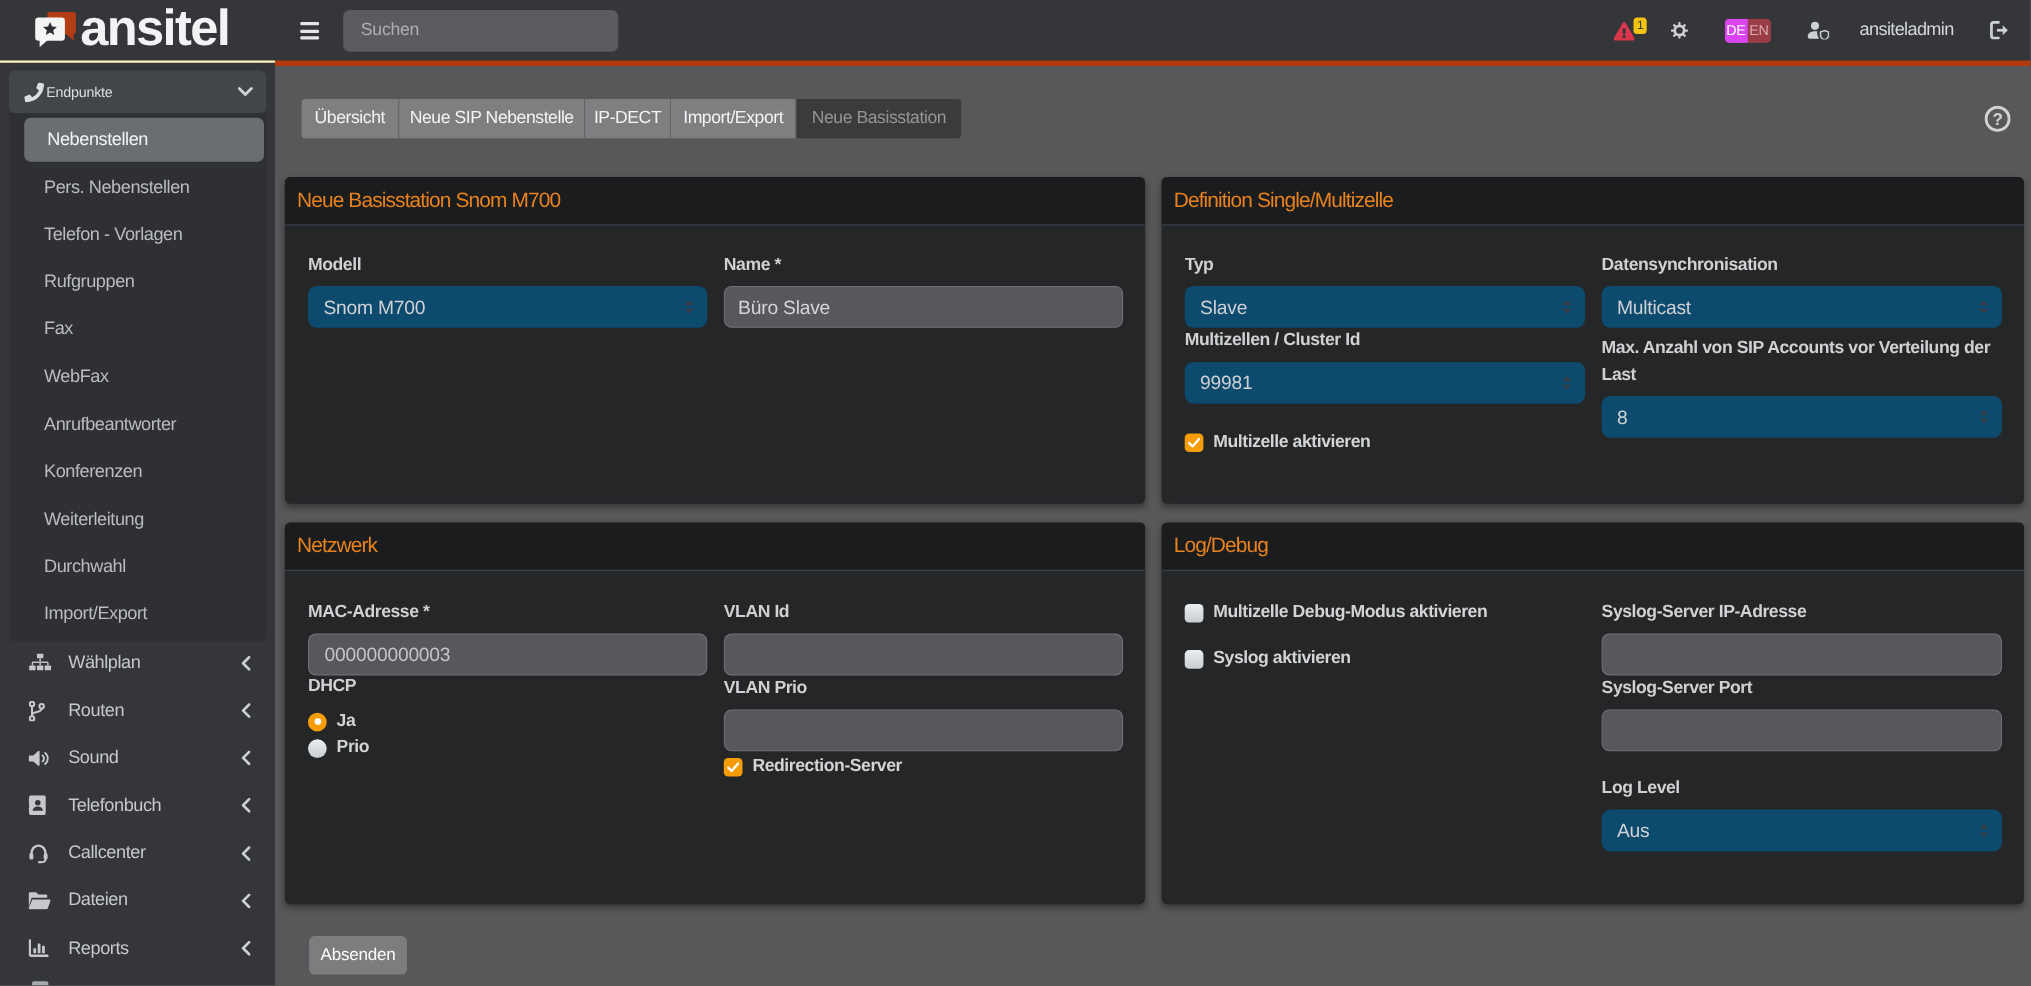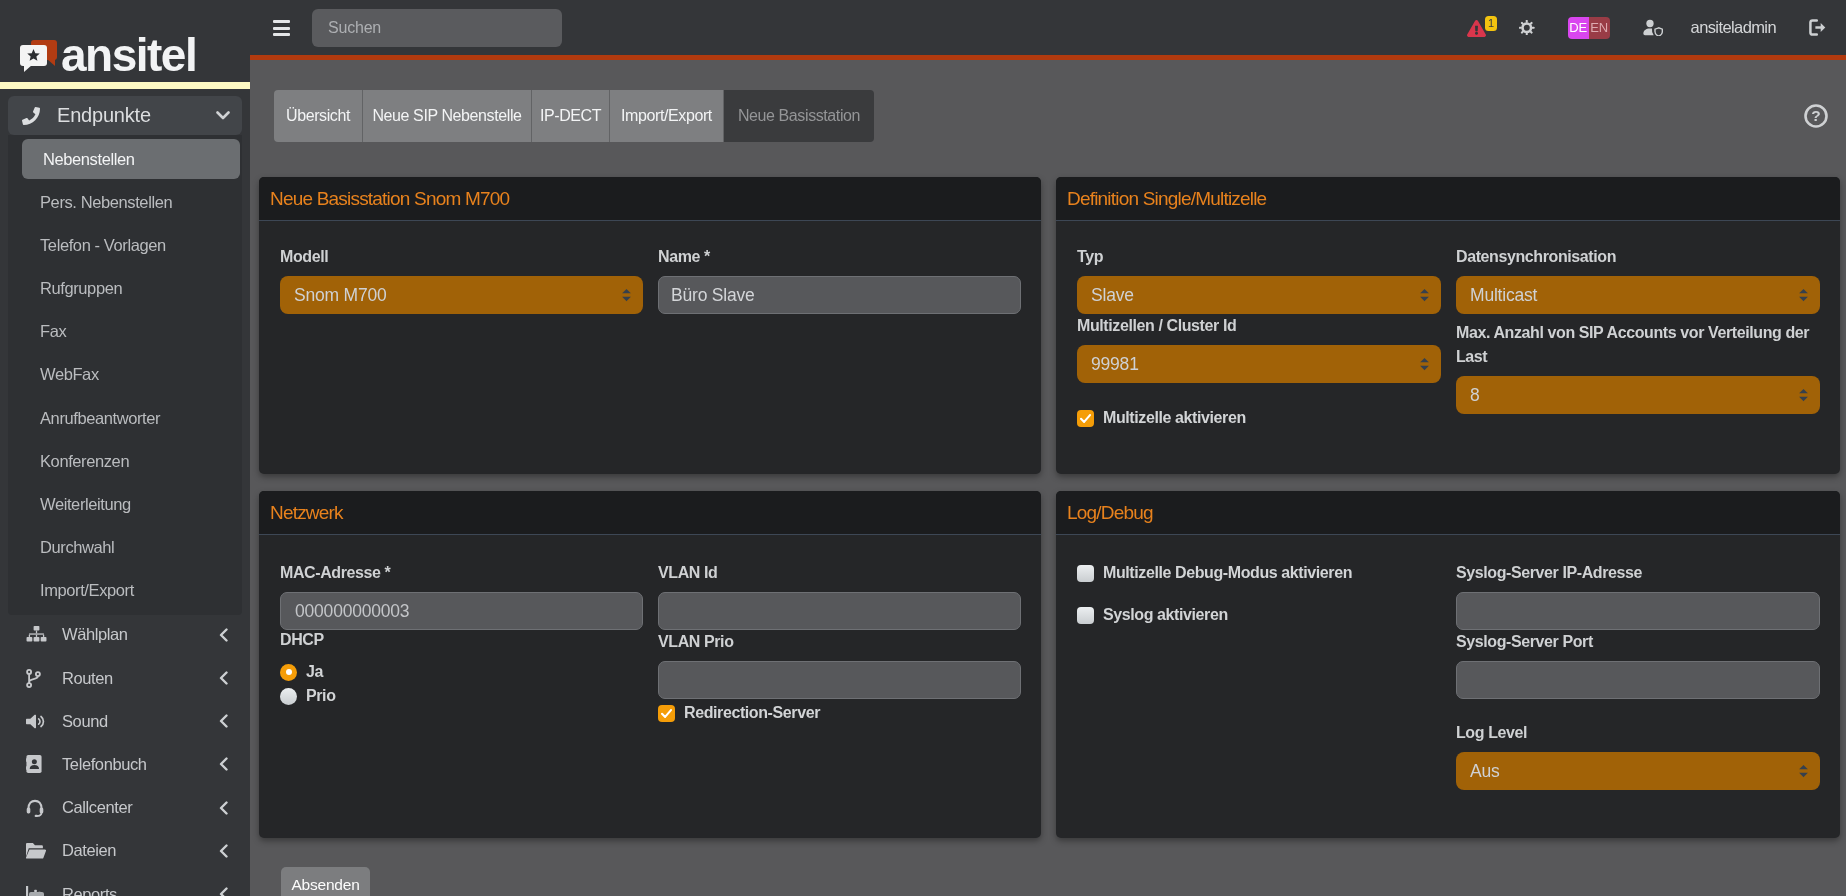--- a/index.html
+++ b/index.html
@@ -11,23 +11,22 @@
     color:#d2d4d6;
     letter-spacing:-0.2px;
     position:relative;
   }
   
   .sidebar {
     position:absolute; left:0; top:0; width:250px; height:896px;
     background:#343639; z-index:5;
   }
   .logo-area {
-    height:57px; display:flex; align-items:center; padding-left:19px;
-    border-bottom:7px solid #fef9c3;
-    margin-top:32px;
+    height:57px; display:flex; align-items:center; padding-left:31px;
+    border-bottom:2px solid #fef9c3;
   }
   .logo-bubbles { position:relative; width:40px; height:38px; flex:0 0 auto; }
   .bubble-back {
     position:absolute; left:12px; top:2px; width:26px; height:20px;
     background:#b23c13; border-radius:3px;
   }
   .bubble-back:after {
     content:""; position:absolute; right:2px; bottom:-6px;
     border-left:8px solid transparent; border-top:7px solid #b23c13;
   }
@@ -38,21 +37,21 @@
   .bubble-front:after {
     content:""; position:absolute; left:4px; bottom:-6px;
     border-right:8px solid transparent; border-top:7px solid #f4f4f4;
   }
   .logo-text { font-size:46px; font-weight:700; color:#f2f3f4; letter-spacing:-1.5px; line-height:1; margin-left:2px; margin-top:-5px; }
   .side-nav { padding:7px 8px 0 8px; }
   .nav-header-item {
     height:39px; background:#424549; border-radius:6px;
     display:flex; align-items:center; padding:0 12px 0 14px; cursor:pointer;
   }
-  .nav-header-item .nav-label { margin-left:17px; font-size:20px; color:#dcdee0; }
+  .nav-header-item .nav-label { margin-left:2px; font-size:13px; color:#dcdee0; }
   .nav-header-item .spacer, .nav-item .spacer { flex:1; }
   .submenu {
     background:#2e3033; margin:0 0 0 0; padding:4px 2px 4px 14px; border-radius:0 0 4px 4px;
   }
   .submenu-item {
     height:40px; margin-bottom:3.2px; border-radius:6px;
     display:flex; align-items:center; padding-left:18px;
     font-size:16.5px; color:#babcbf; cursor:pointer; letter-spacing:-0.4px;
   }
   .submenu-item:last-child { margin-bottom:0; }
@@ -92,21 +91,21 @@
   .lang-de { background:#d946ef; color:#ffffff; }
   .lang-en { background:#993c46; color:#ddaab0; }
   .user-wrap { display:flex; align-items:center; margin-left:33px; cursor:pointer; }
   .user-name { margin-left:28px; font-size:16.5px; letter-spacing:-0.6px; color:#d4d6d8; }
   .signout-btn { margin-left:33px; cursor:pointer; display:flex; }
   
   .content { position:absolute; left:250px; top:60px; right:0; bottom:0; padding:30px 6px 0 9px; }
   .tab-row { display:flex; align-items:center; justify-content:space-between; margin:0 0 35px 15px; }
   .tab-group { display:flex; border-radius:4px; overflow:hidden; }
   .tab {
-    height:52px; display:flex; align-items:center; justify-content:center;
+    height:36px; display:flex; align-items:center; justify-content:center;
     background:#7e7f81; color:#f3f4f5; font-size:16px; cursor:pointer;
     border-right:1px solid #626365; letter-spacing:-0.4px;
   }
   .tab:last-child { border-right:none; }
   .tab.active { background:#3a3b3d; color:#949597; }
   .help-btn { width:24px; height:24px; margin-right:12px; cursor:pointer; }
   .panel-row { display:grid; grid-template-columns:782px 784px; column-gap:15px; }
   .row1 { height:297px; margin-bottom:17px; }
   .row2 { height:347px; }
   .card {
@@ -125,21 +124,21 @@
   .form-label {
     display:block; font-size:16px; font-weight:700; color:#cfd1d3;
     margin-bottom:7px; line-height:24px; letter-spacing:-0.4px;
   }
   .text-input {
     width:100%; height:38px; background:#57585b; border:1px solid #6e7074;
     border-radius:7px; padding:0 12px; font-size:17.5px; color:#d3d5d8;
     font-family:"Liberation Sans", sans-serif; letter-spacing:-0.2px; outline:none;
   }
   .select {
-    width:100%; height:38px; background:#a16207; border:none; border-radius:8px;
+    width:100%; height:38px; background:#0c4a6e; border:none; border-radius:8px;
     display:flex; align-items:center; padding:0 14px; cursor:pointer; position:relative;
   }
   .select-value { font-size:17.5px; color:#cfd1d4; }
   .sort-icon { position:absolute; right:12px; top:50%; transform:translateY(-50%); }
   
   .check-row { display:flex; align-items:center; cursor:pointer; height:24px; }
   .cb {
     width:17px; height:17px; border-radius:4px; flex:0 0 auto;
     display:flex; align-items:center; justify-content:center;
   }

